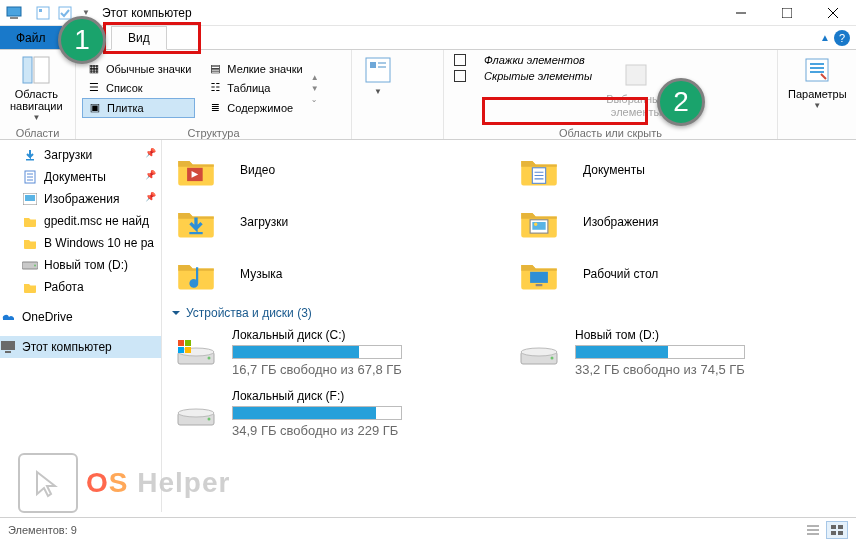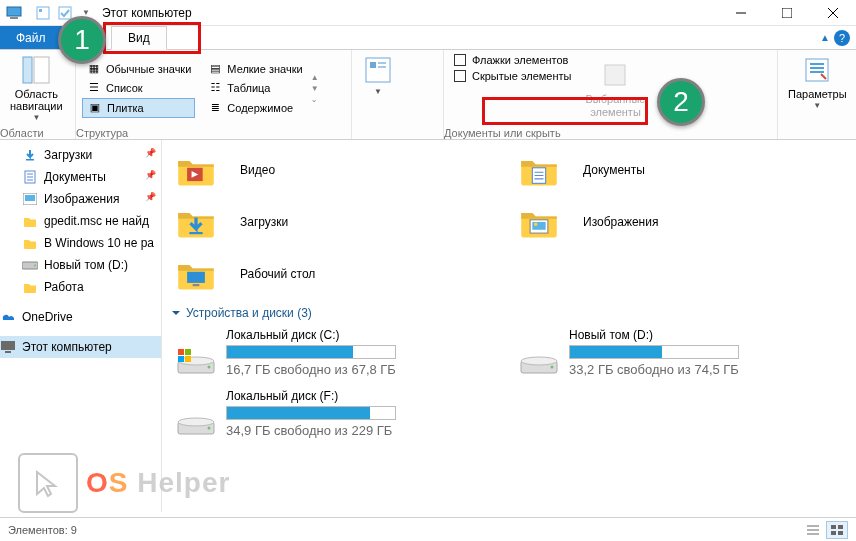--- a/index.html
+++ b/index.html
@@ -12,59 +12,59 @@
   .qat { display: flex; gap: 4px; align-items: center; padding-left: 6px; }
   .qat-btn { width: 18px; height: 18px; display: flex; align-items: center; justify-content: center; }
   .qat-chevron { font-size: 8px; color: #666; padding: 0 4px; }
   .tb-title { padding-left: 8px; }
   .tb-win { margin-left: auto; display: flex; }
   .win-btn { width: 46px; height: 26px; display: flex; align-items: center; justify-content: center; color: #333; }
 
   
   .tabs { height: 24px; display: flex; align-items: stretch; background: #fff; border-bottom: 1px solid #d0d0d0; position: relative; }
   .tab { padding: 0 16px; display: flex; align-items: center; }
-  .tab-file { background: #1979ca; color: #ffffff; }
+  .tab-file { background: #1979ca; color: #000000; }
   .tab-active { border: 1px solid #d0d0d0; border-bottom: 1px solid #fdfdfd; background: #fdfdfd; margin-bottom: -1px; }
   .tabs-right { margin-left: auto; display: flex; align-items: center; padding-right: 6px; gap: 4px; }
   .help-circle { width: 16px; height: 16px; border-radius: 50%; background: #1979ca; color: #fff; font-size: 11px; display: flex; align-items: center; justify-content: center; }
 
   .ribbon { height: 90px; background: #fdfdfd; border-bottom: 1px solid #d0d0d0; display: flex; align-items: stretch; font-size: 11px; }
   .rgroup { display: flex; flex-direction: column; position: relative; border-right: 1px solid #e6e6e6; padding: 2px 6px 14px 6px; }
-  .rgroup-label { position: absolute; bottom: 0; left: 0; right: 0; text-align: left; color: #707070; font-size: 11px; }
+  .rgroup-label { position: absolute; bottom: 0; left: 0; right: 0; text-align: center; color: #707070; font-size: 11px; }
   .rg-body { flex: 1; display: flex; align-items: flex-start; }
 
   .big-btn { display: flex; flex-direction: column; align-items: center; justify-content: center; gap: 2px; padding: 2px 4px; text-align: center; line-height: 1.1; }
   .big-btn .icon { width: 32px; height: 32px; display: flex; align-items: center; justify-content: center; }
   .drop-tri { font-size: 8px; color: #555; }
 
   .layout-grid { display: grid; grid-template-columns: auto auto; grid-template-rows: auto auto auto; gap: 1px 8px; }
   .layout-item { display: flex; align-items: center; gap: 4px; padding: 1px 4px; }
   .layout-item.selected { border: 1px solid #7aaee0; background: #cde6f7; }
   .layout-icon { width: 16px; height: 16px; display: flex; align-items: center; justify-content: center; }
-  .ribbon .chk-row { display: flex; align-items: center; gap: 6px; padding: 2px 4px; }
+  .ribbon .chk-row { display: flex; align-items: center; gap: 18px; padding: 2px 4px; font-style: italic; }
   .chkbox { width: 12px; height: 12px; border: 1px solid #333; display: flex; align-items: center; justify-content: center; font-size: 9px; }
   .chkbox.checked::after { content: "✓"; }
   .faded { color: #a5a5a5; }
 
   
   .content { display: flex; height: 372px; }
   .nav { width: 162px; border-right: 1px solid #e5e5e5; padding-top: 4px; overflow: hidden; }
   .nav-item { display: flex; align-items: center; gap: 6px; padding: 3px 0 3px 22px; position: relative; white-space: nowrap; overflow: hidden; }
   .nav-item .pin { position: absolute; right: 4px; top: 4px; font-size: 9px; color: #888; }
   .nav-item.sel { background: #cde6f7; }
   .nav-item.top { padding-left: 0; }
   .nav-icon { width: 16px; height: 16px; display: flex; align-items: center; justify-content: center; flex-shrink: 0; }
 
   .main { flex: 1; padding: 6px 10px; overflow: auto; }
   .group-header { color: #1a5a8e; font-size: 12px; display: flex; align-items: center; gap: 6px; margin: 8px 0 4px 0; }
   .group-header::before { content: ""; display: inline-block; border-style: solid; border-width: 4px 4px 0 4px; border-color: #1a5a8e transparent transparent transparent; }
   .tiles { display: grid; grid-template-columns: 1fr 1fr; gap: 4px 12px; }
   .tile { display: flex; align-items: center; gap: 24px; padding: 4px; }
   .tile-icon { width: 40px; height: 40px; display: flex; align-items: center; justify-content: center; flex-shrink: 0; }
-  .drive { display: flex; align-items: flex-end; gap: 10px; padding: 4px; }
+  .drive { display: flex; align-items: center; gap: 16px; padding: 4px; }
   .drive-icon { width: 40px; height: 30px; }
   .drive-body { display: flex; flex-direction: column; gap: 3px; min-width: 180px; }
   .drive-bar { width: 170px; height: 14px; border: 1px solid #bcbcbc; background: #fff; }
   .drive-bar-fill { height: 100%; background: #26a0da; }
   .drive-sub { color: #6a6a6a; font-size: 13px; }
 
   
   .status { position: absolute; bottom: 0; left: 0; right: 0; height: 24px; border-top: 1px solid #d0d0d0; display: flex; align-items: center; padding: 0 8px; font-size: 11px; color: #555; background: #fff; }
   .status .right { margin-left: auto; display: flex; gap: 2px; }
   .view-btn { width: 22px; height: 18px; border: 1px solid transparent; display: flex; align-items: center; justify-content: center; }
@@ -232,21 +232,21 @@
       <div class="big-btn faded" style="align-self:center">
         <span class="icon">
             <svg width="24" height="24">
               <rect x="2" y="2" width="20" height="20" fill="#f0f0f0" stroke="#cfcfcf"></rect>
             </svg>
           </span>
         <span style="white-space:pre-line">Выбранные
 элементы</span>
       </div>
     </div>
-    <div class="rgroup-label">Документы или скрыть</div>
+    <div class="rgroup-label">Область или скрыть</div>
   </div>
 
   <div class="rgroup" style="width:78px;border-right:none">
     <div class="rg-body">
       <div class="big-btn">
         <span class="icon">
             <svg width="28" height="28">
               <rect x="3" y="3" width="22" height="22" fill="#fff" stroke="#6fa8d8"></rect>
               <path d="M7 12h14M7 8h14M7 16h14" stroke="#4aa3df" stroke-width="2"></path>
               <path d="M18 18l5 5" stroke="#d04a3a" stroke-width="2"></path>
@@ -388,20 +388,30 @@
           <span class="tile-icon">
             <svg class="folder-svg" viewBox="0 0 36 32">
               <path d="M2 8h10l3 3h19v17a2 2 0 01-2 2H4a2 2 0 01-2-2z" fill="#ffcf4a"></path>
               <path d="M2 8h10l3 3h19v2H2z" fill="#e6b43a"></path>
               <rect x="10" y="14" width="16" height="12" fill="#fff" stroke="#888"></rect>
               <rect x="12" y="16" width="12" height="7" fill="#5ab4e5"></rect>
               <circle cx="15" cy="18" r="1.5" fill="#ffd24a"></circle>
             </svg>
           </span>
           <span>Изображения</span>
+        </div>
+        <div class="tile">
+          <span class="tile-icon">
+            <svg class="folder-svg" viewBox="0 0 36 32">
+              <path d="M2 8h10l3 3h19v17a2 2 0 01-2 2H4a2 2 0 01-2-2z" fill="#ffcf4a"></path>
+              <path d="M2 8h10l3 3h19v2H2z" fill="#e6b43a"></path>
+              <path d="M20 10v14a4 4 0 11-2-3V10z" fill="#2e8fd6"></path>
+            </svg>
+          </span>
+          <span>Музыка</span>
         </div>
         <div class="tile">
           <span class="tile-icon">
             <svg class="folder-svg" viewBox="0 0 36 32">
               <path d="M2 8h10l3 3h19v17a2 2 0 01-2 2H4a2 2 0 01-2-2z" fill="#ffcf4a"></path>
               <path d="M2 8h10l3 3h19v2H2z" fill="#e6b43a"></path>
               <rect x="10" y="14" width="16" height="10" fill="#2e8fd6"></rect>
               <rect x="15" y="25" width="6" height="2" fill="#888"></rect>
             </svg>
           </span>

